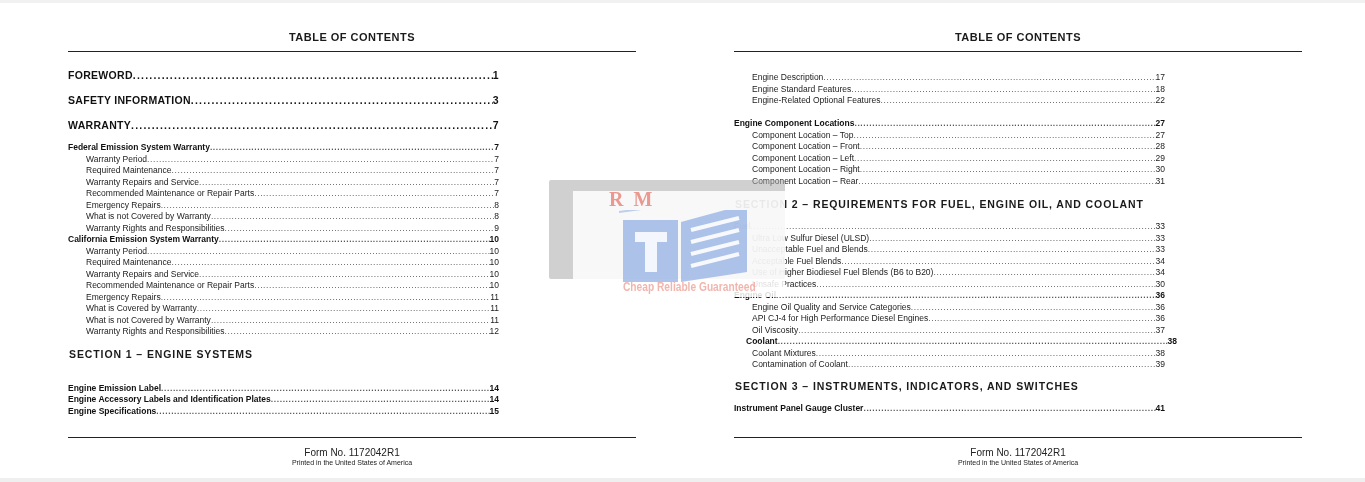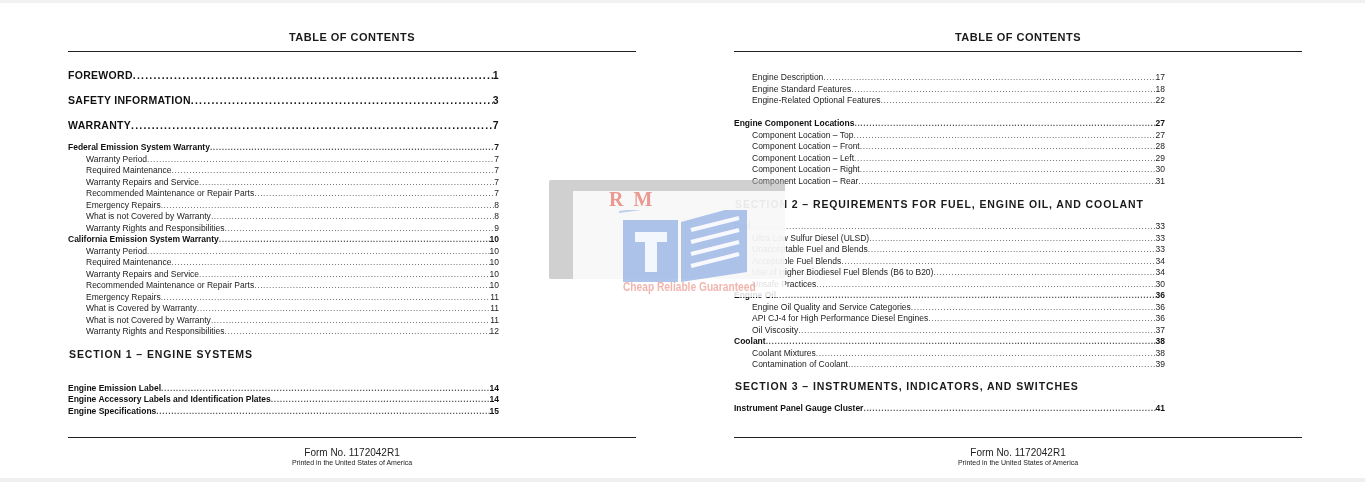--- a/index.html
+++ b/index.html
@@ -276,21 +276,21 @@
       <span class="lbl">API CJ-4 for High Performance Diesel Engines</span>
       <span class="dots"></span>
       <span class="pg">36</span>
     </div>
   <div class="entry subsub" style="top:324.5px;left:18px;width:413px;">
       <span class="lbl">Oil Viscosity</span>
       <span class="dots"></span>
       <span class="pg">37</span>
     </div>
 
-  <div class="entry sub" style="top:336px;left:0;width:431px;align-items:flex-end;">
+  <div class="entry sub" style="top:336px;left:12px;width:431px;align-items:flex-end;">
       <span class="lbl">Coolant</span>
       <span class="dots"></span>
       <span class="pg">38</span>
     </div>
   <div class="entry subsub" style="top:347.5px;left:18px;width:413px;">
       <span class="lbl">Coolant Mixtures</span>
       <span class="dots"></span>
       <span class="pg">38</span>
     </div>
   <div class="entry subsub" style="top:359px;left:18px;width:413px;justify-content:center;">

